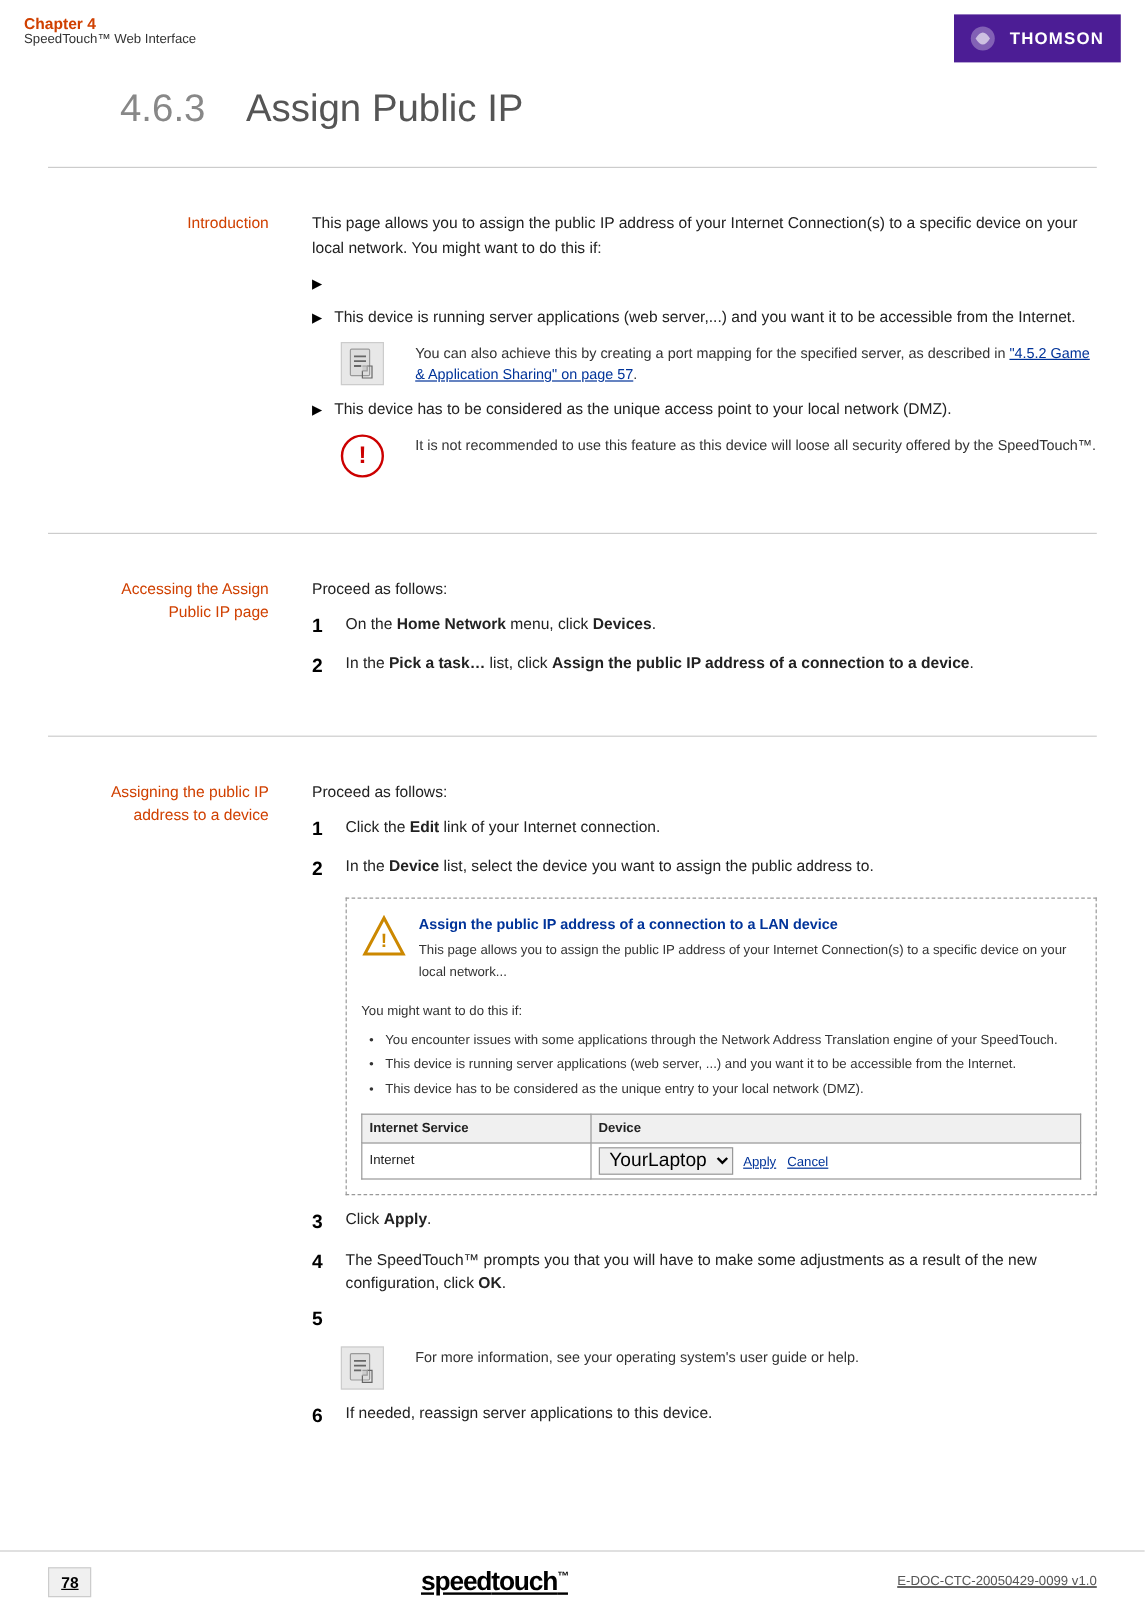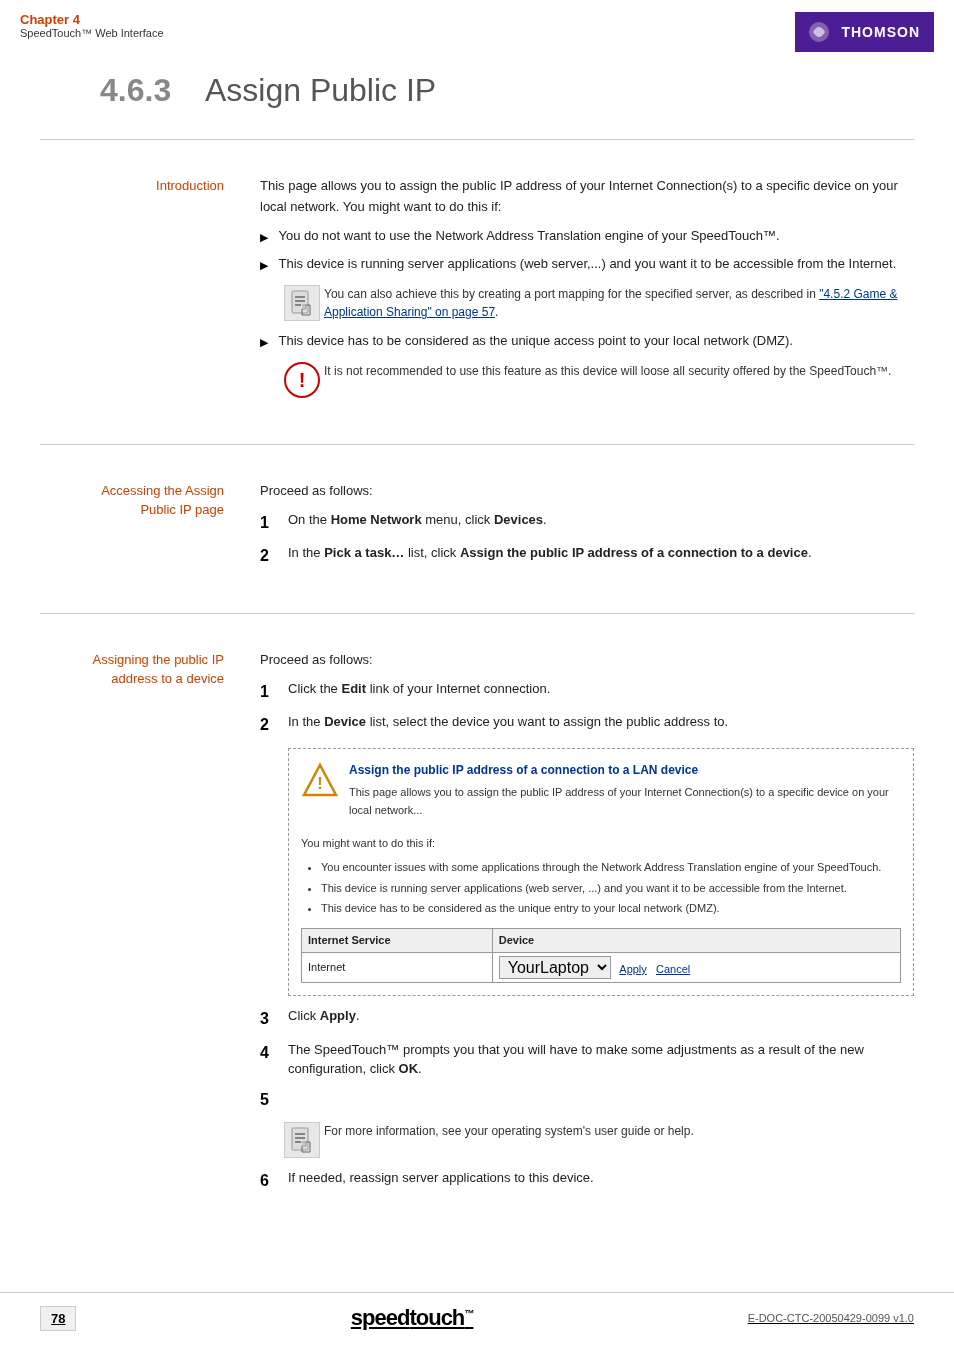--- a/index.html
+++ b/index.html
@@ -58,21 +58,21 @@
     
     .page-title {
       font-size: 32px;
       font-weight: 300;
       color: #555;
       margin-bottom: 30px;
       padding-left: 60px;
     }
     .page-title-number {
       font-size: 32px;
-      font-weight: 700;
+      font-weight: 400;
       color: #888;
     }
 
     
     .section {
       border-top: 1px solid #ccc;
       display: flex;
       padding: 36px 0;
       gap: 20px;
     }
@@ -106,21 +106,21 @@
     .bullet-arrow {
       color: #000;
       font-size: 11px;
       margin-top: 3px;
       flex-shrink: 0;
     }
 
     
     .note-box {
       display: flex;
-      gap: 4px;
+      gap: 26px;
       margin: 10px 0 10px 24px;
       align-items: flex-start;
     }
     .note-icon {
       width: 36px;
       height: 36px;
       flex-shrink: 0;
       display: flex;
       align-items: center;
       justify-content: center;
@@ -306,21 +306,20 @@
 
   <div class="section">
     <div class="section-label">
       <span>Introduction</span>
     </div>
     <div class="section-body">
       <p>This page allows you to assign the public IP address of your Internet Connection(s) to a specific device on your local network. You might want to do this if:</p>
       <ul class="bullet-list">
         <li>
           <span class="bullet-arrow">▶</span>
-          <span>You do not want to use the Network Address Translation engine of your SpeedTouch™.</span>
         </li>
         <li>
           <span class="bullet-arrow">▶</span>
           <span>
             This device is running server applications (web server,...) and you want it to be accessible from the Internet.
           </span>
         </li>
       </ul>
 
       <div class="note-box">

